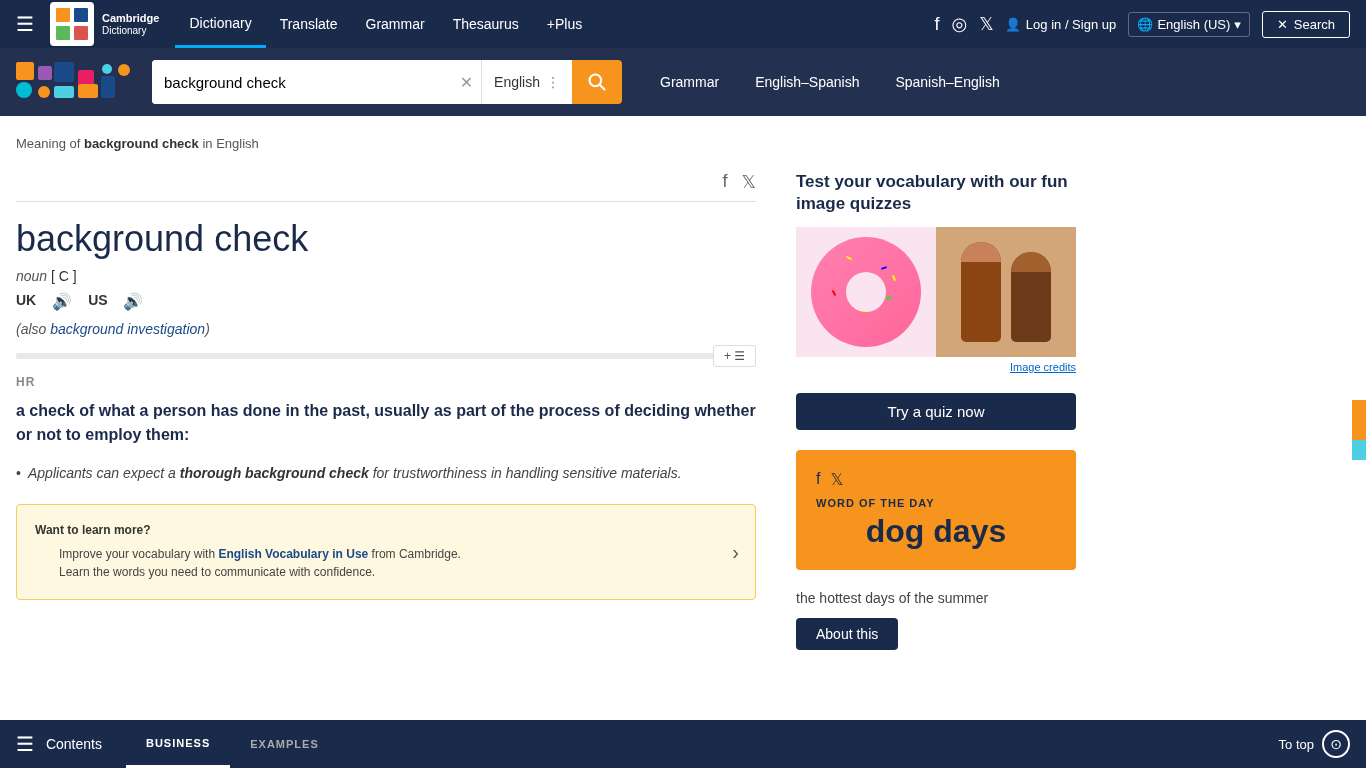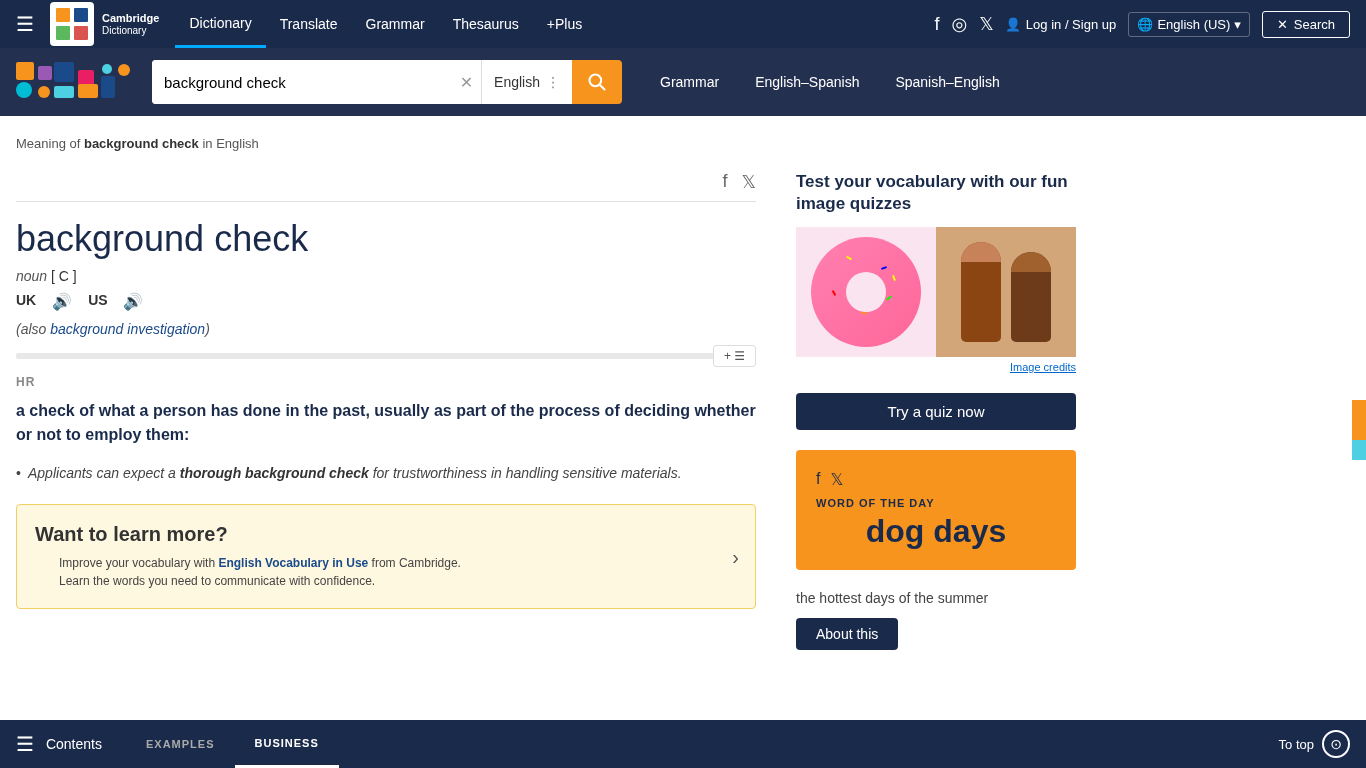--- a/index.html
+++ b/index.html
@@ -131,21 +131,21 @@
 
     
     .learn-more-box {
       background: #fff8e1; border: 1px solid #f0d060; border-radius: 4px;
       padding: 18px 44px 18px 18px; margin-top: 20px; position: relative;
     }
     .learn-more-arrow {
       position: absolute; right: 16px; top: 50%; transform: translateY(-50%);
       color: #555; font-size: 20px;
     }
-    .learn-more-title { font-size: 20px; font-weight: bold; color: #333; margin-bottom: 8px; }
+    .learn-more-title { font-size: 12px; font-weight: bold; color: #333; margin-bottom: 8px; }
     .learn-more-text { font-size: 12px; color: #444; line-height: 1.5; margin-left: 24px; }
     .learn-more-text b { color: #1a4a8a; }
 
     
     .sidebar-quiz-box { margin-bottom: 20px; margin-top: 35px; }
     .sidebar-quiz-title { font-size: 17px; color: #1a2a4a; font-weight: bold; margin-bottom: 12px; line-height: 1.3; }
     .quiz-image-row { display: flex; gap: 0; margin-bottom: 4px; }
     .image-credits { font-size: 11px; color: #0066cc; margin-bottom: 10px; cursor: pointer; text-decoration: underline; }
     .try-quiz-btn {
       background: #1a2a4a; color: white; border: none; border-radius: 4px;
@@ -398,21 +398,21 @@
       </div>
     </div>
   </div>
 </div>
 
 <div class="bottom-bar">
   <span class="bottom-hamburger">☰</span>
   <span class="bottom-contents">Contents</span>
 
   <div class="bottom-tabs">
+    <span class="bottom-tab active">BUSINESS</span>
     <span class="bottom-tab">EXAMPLES</span>
-    <span class="bottom-tab active">BUSINESS</span>
   </div>
 
   <div class="to-top-area">
     <span>To top</span>
     <div class="to-top-circle">⊙</div>
   </div>
 </div>
 
 </body></html>

